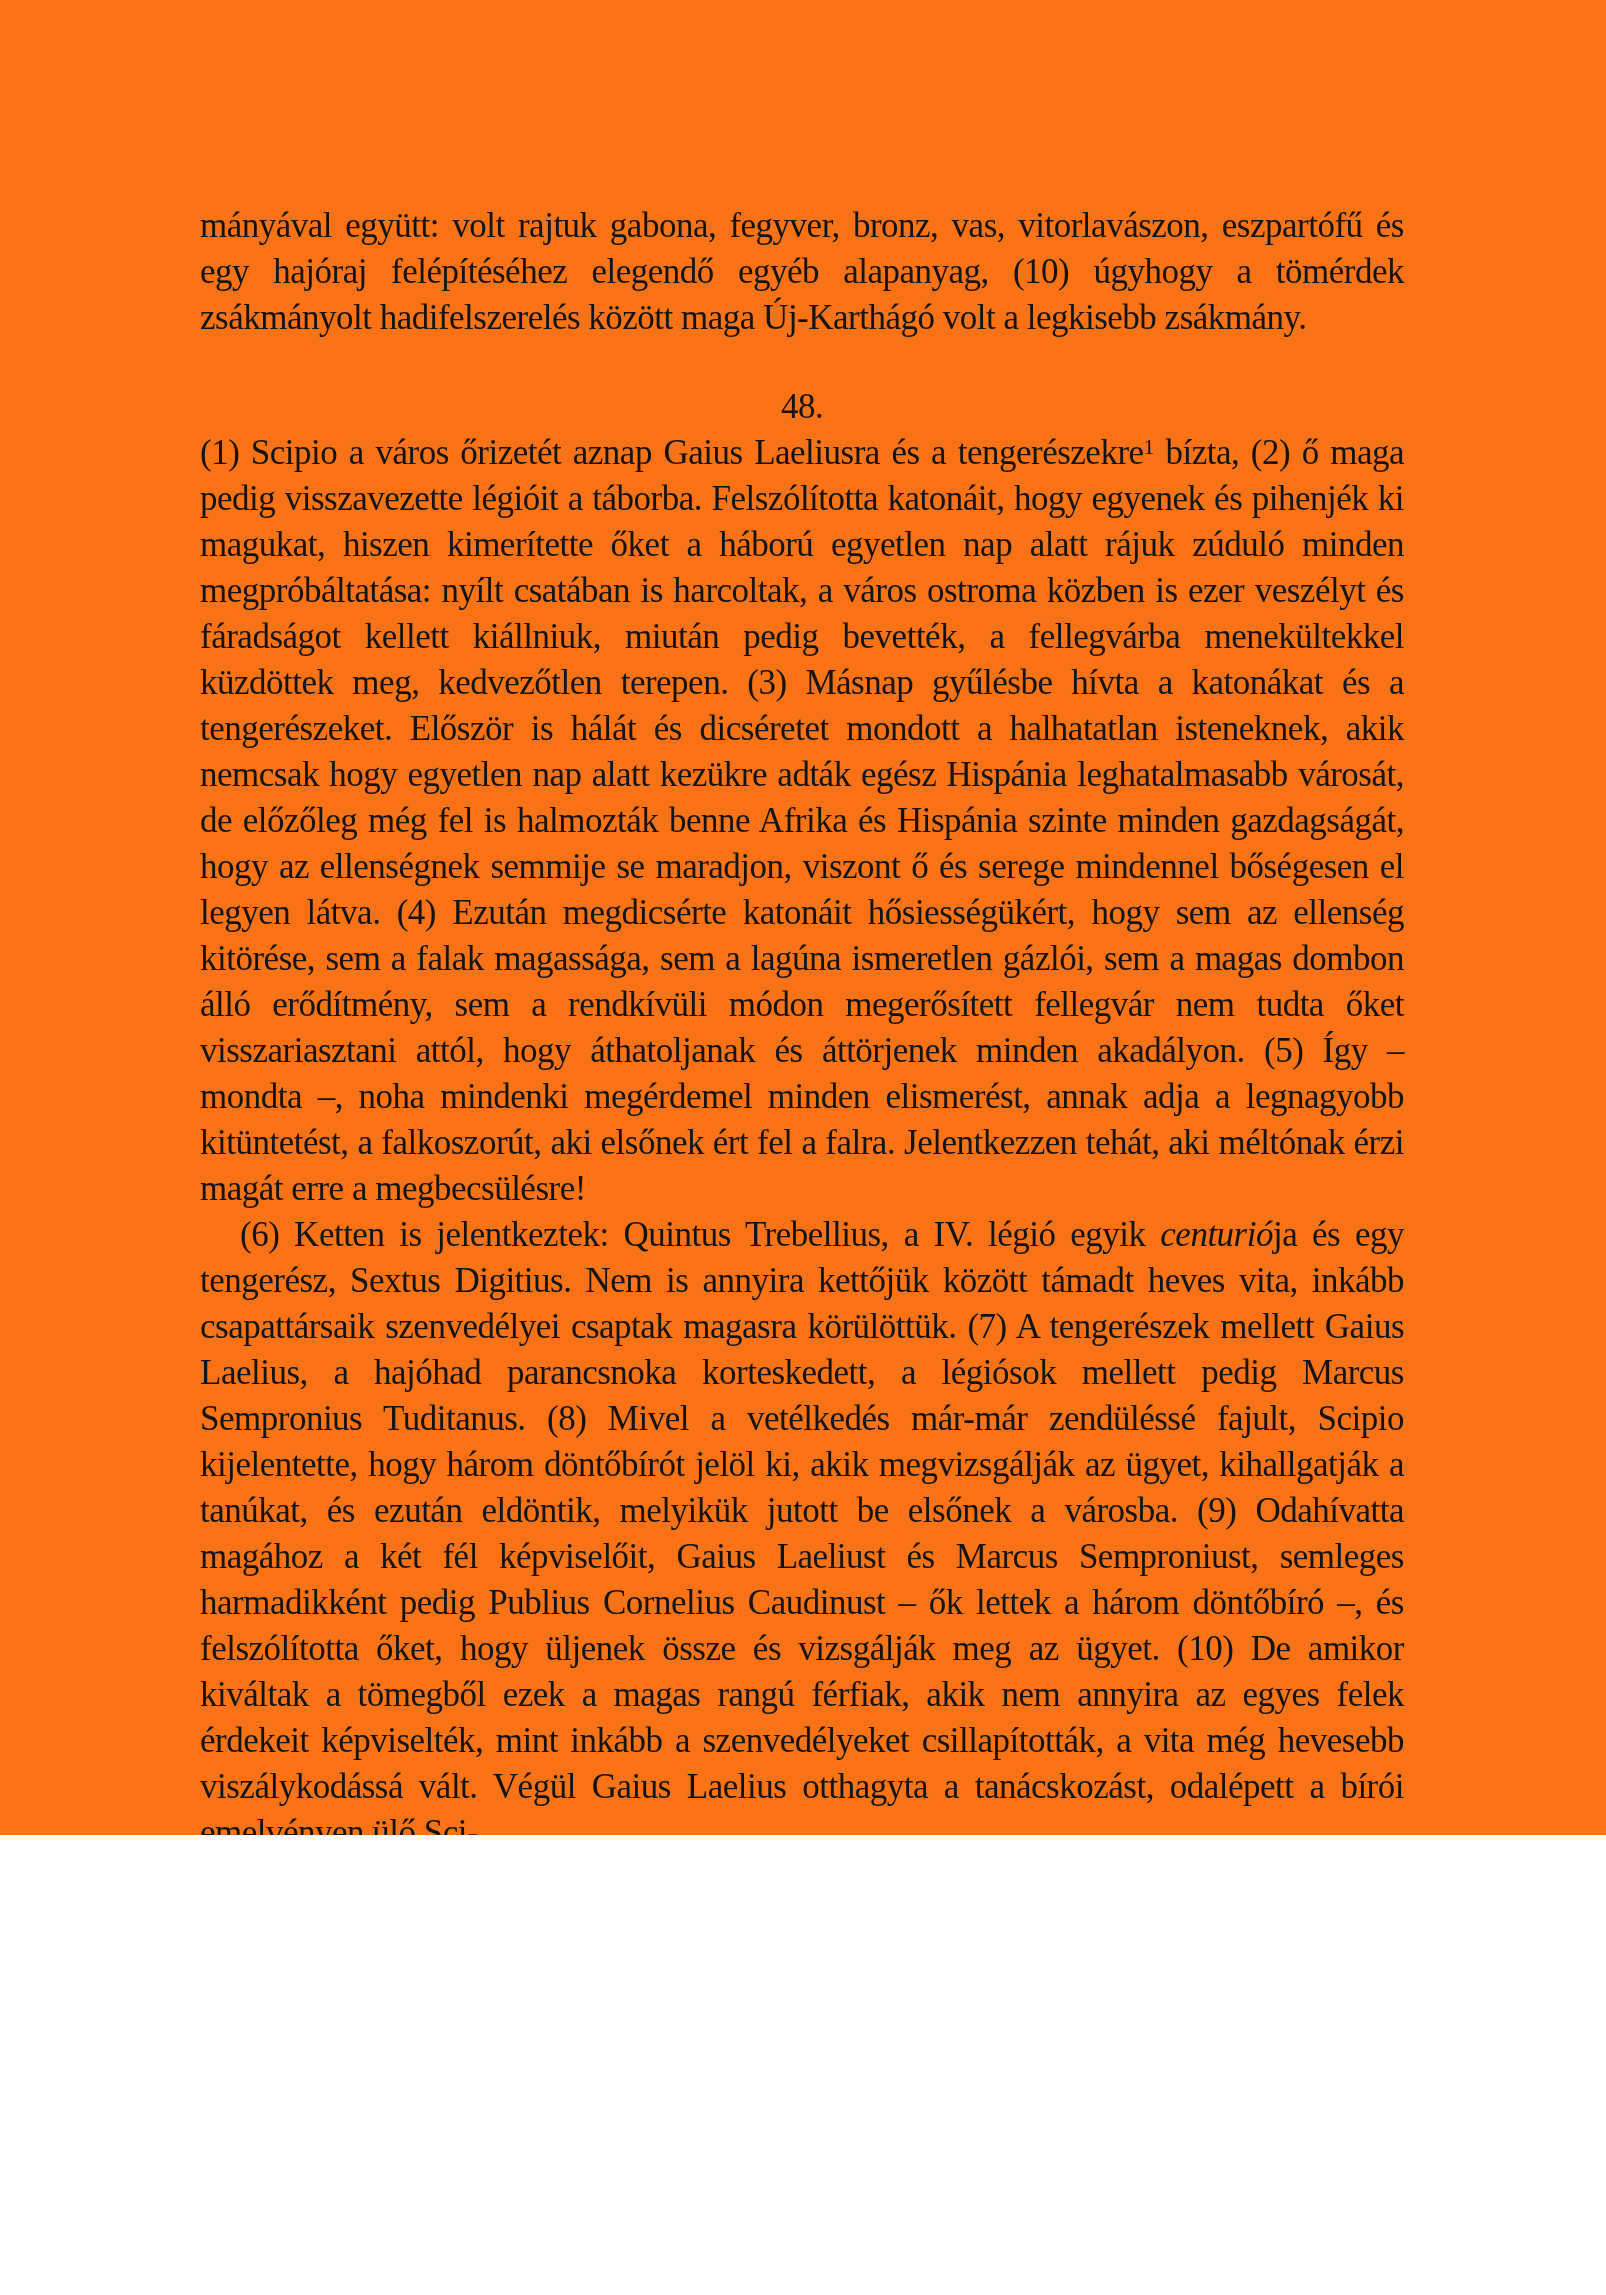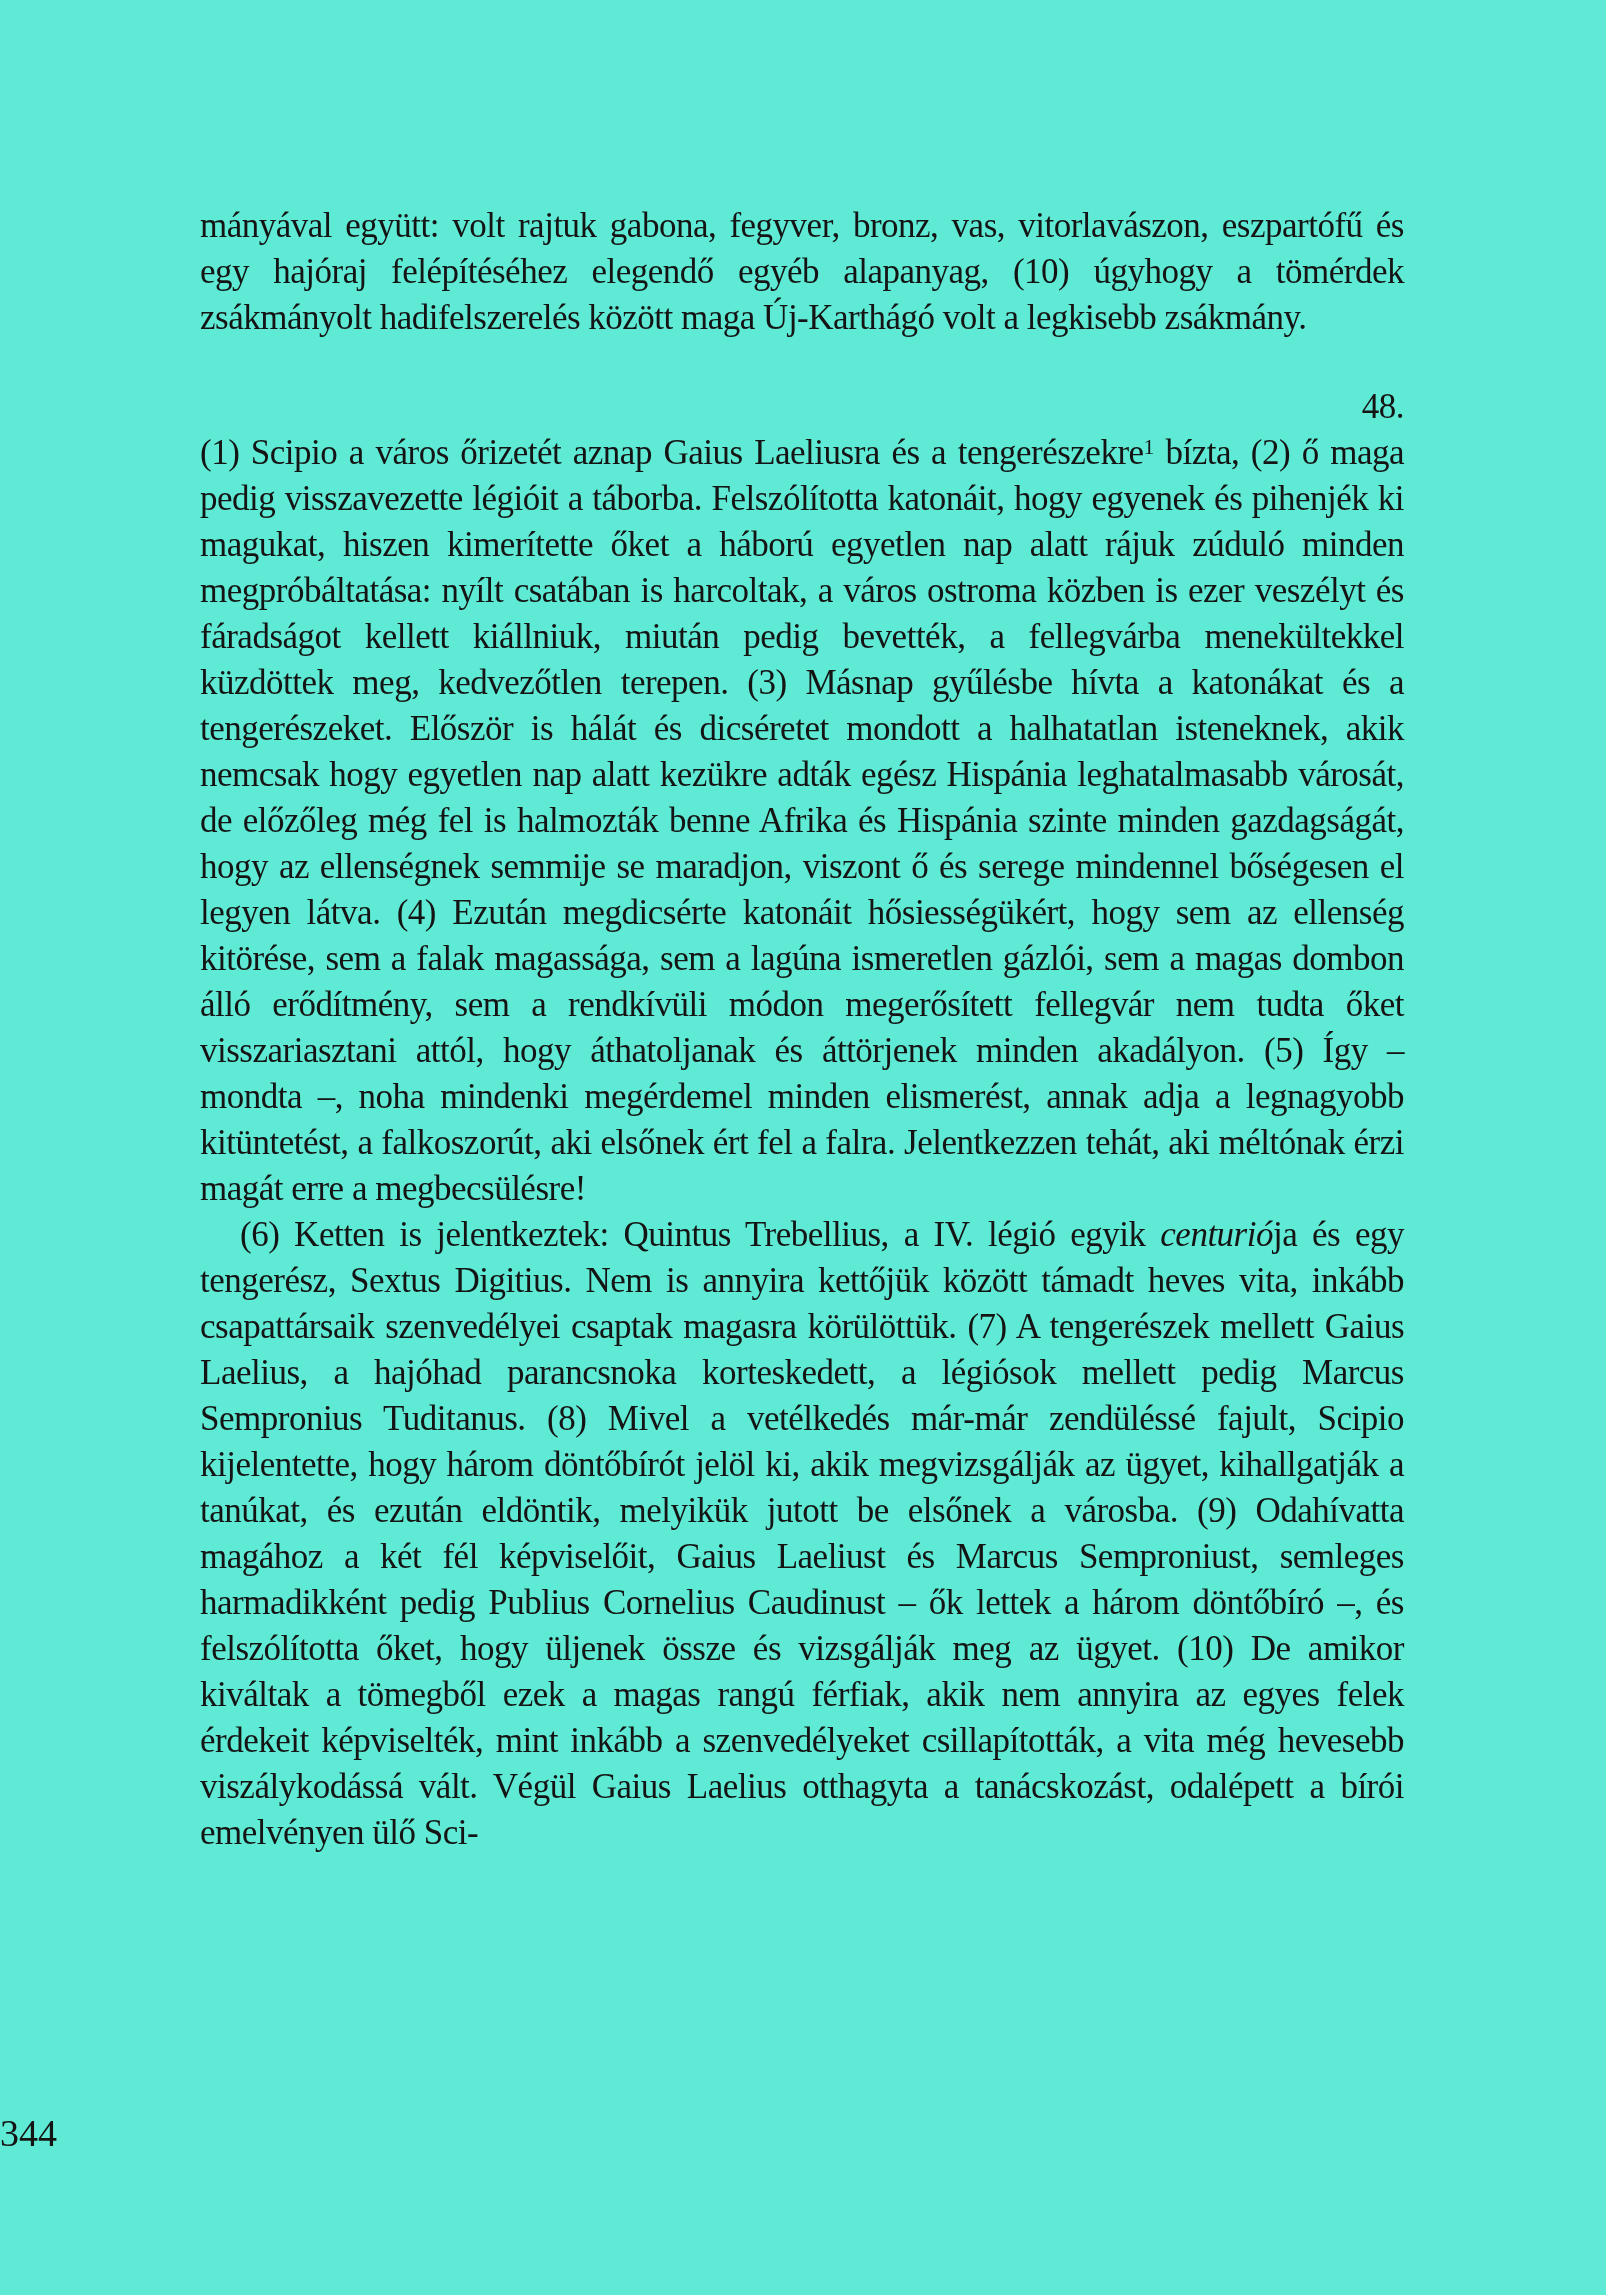--- a/index.html
+++ b/index.html
@@ -3,43 +3,43 @@
 <meta charset="utf-8">
 <style>
   html, body {
     margin: 0;
     padding: 0;
     background: #ffffff;
   }
   .page {
     position: relative;
     width: 1607px;
-    height: 2295px;
-    background: #5eead4;
+    height: 1835px;
+    background: #f97316;
     color: #141414;
     font-family: "Liberation Serif", "DejaVu Serif", serif;
     overflow: hidden;
   }
   .text-block {
     position: absolute;
     left: 200px;
     top: 203px;
     width: 1204px;
     font-size: 35px;
     line-height: 46px;
     letter-spacing: -0.5px;
     text-align: justify;
   }
   .text-block p {
     margin: 0;
     padding: 0;
   }
   .section-heading {
     margin-top: 43px !important;
-    text-align: right;
+    text-align: center;
   }
   .para-indent {
     text-indent: 40px;
   }
   sup {
     font-size: 62%;
     line-height: 0;
     vertical-align: baseline;
     position: relative;
     top: -0.45em;

